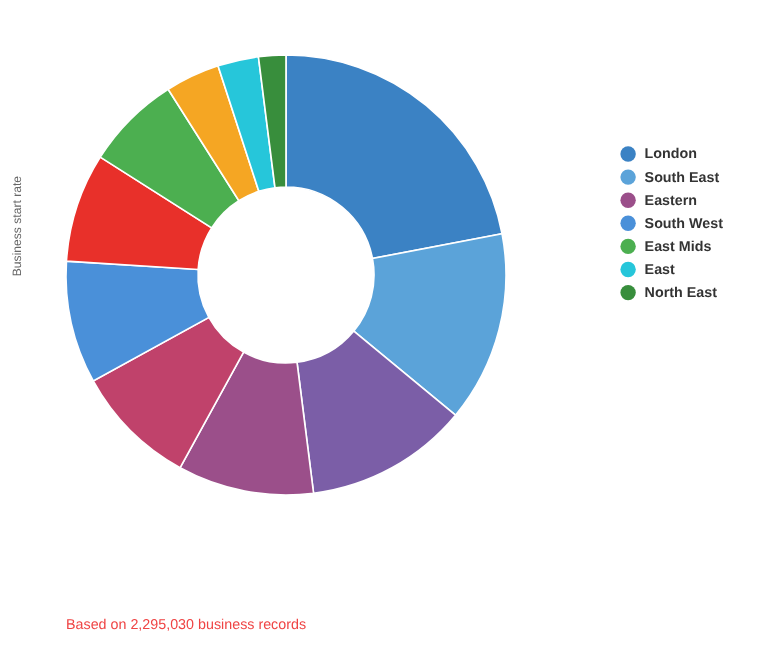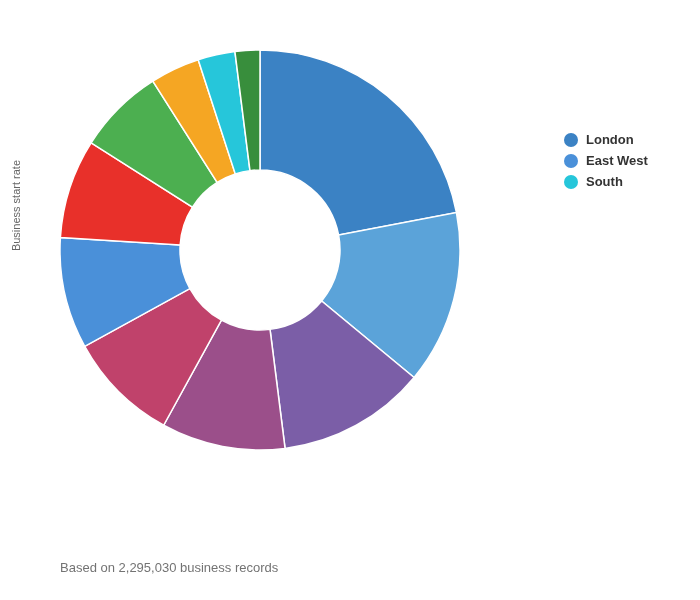--- a/index.html
+++ b/index.html
@@ -40,21 +40,21 @@
     .legend-label {
       font-size: 13px;
       color: #333;
     }
 
     #footer {
       position: absolute;
       bottom: 25px;
       left: 60px;
       font-size: 13px;
-      color: #737373;
+      color: #ef4444;
     }
 
     
     #y-axis-label {
       position: absolute;
       left: 10px;
       top: 160px;
       writing-mode: vertical-rl;
       transform: rotate(180deg);
       font-size: 11px;
@@ -92,24 +92,40 @@
 </div>
 
 <div id="y-axis-label">Business start rate</div>
 
 <div id="legend">
 <div class="legend-item">
       <div class="legend-dot" style="background-color: rgb(59, 130, 196);"></div>
       <span class="legend-label">London</span>
     </div>
     <div class="legend-item">
+      <div class="legend-dot" style="background-color: rgb(91, 163, 217);"></div>
+      <span class="legend-label">South East</span>
+    </div>
+    <div class="legend-item">
+      <div class="legend-dot" style="background-color: rgb(155, 79, 138);"></div>
+      <span class="legend-label">Eastern</span>
+    </div>
+    <div class="legend-item">
       <div class="legend-dot" style="background-color: rgb(74, 144, 217);"></div>
-      <span class="legend-label">East West</span>
+      <span class="legend-label">South West</span>
+    </div>
+    <div class="legend-item">
+      <div class="legend-dot" style="background-color: rgb(76, 175, 80);"></div>
+      <span class="legend-label">East Mids</span>
     </div>
     <div class="legend-item">
       <div class="legend-dot" style="background-color: rgb(38, 198, 218);"></div>
-      <span class="legend-label">South</span>
+      <span class="legend-label">East</span>
+    </div>
+    <div class="legend-item">
+      <div class="legend-dot" style="background-color: rgb(56, 142, 60);"></div>
+      <span class="legend-label">North East</span>
     </div>
   </div>
 
 <div id="footer">
   <span>Based on 2,295,030 business records</span>
 </div>
 
 </body></html>

